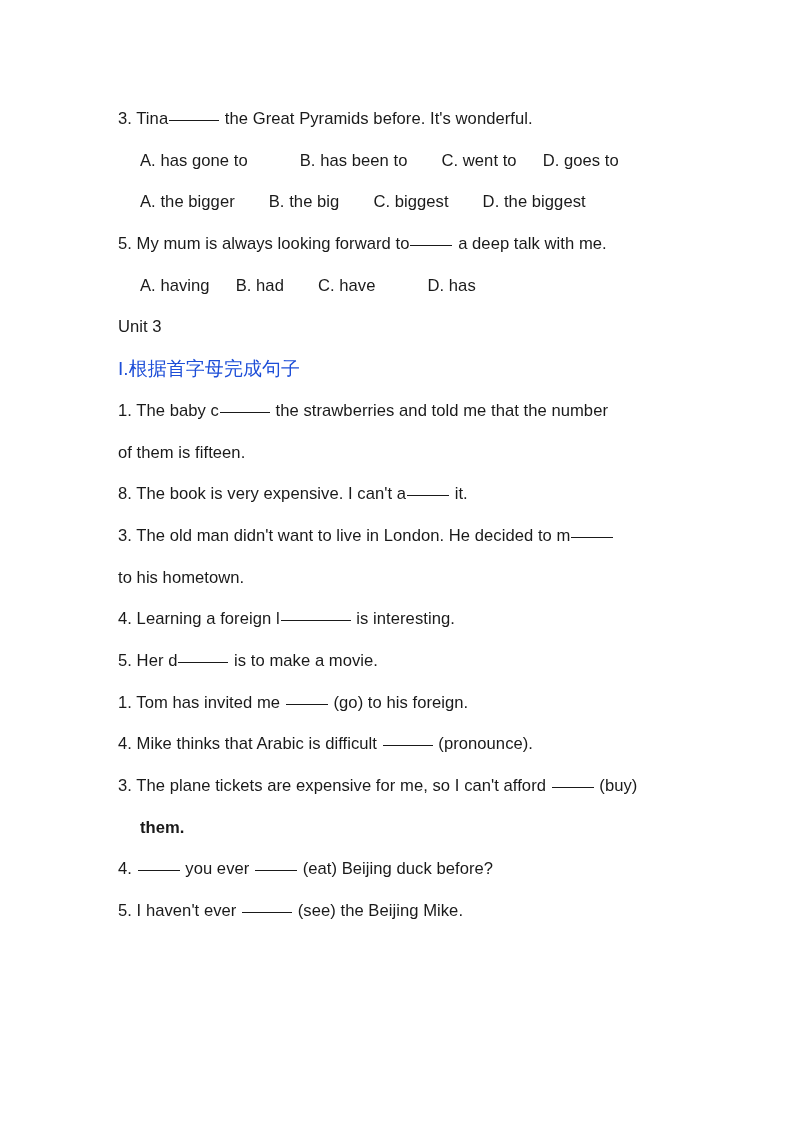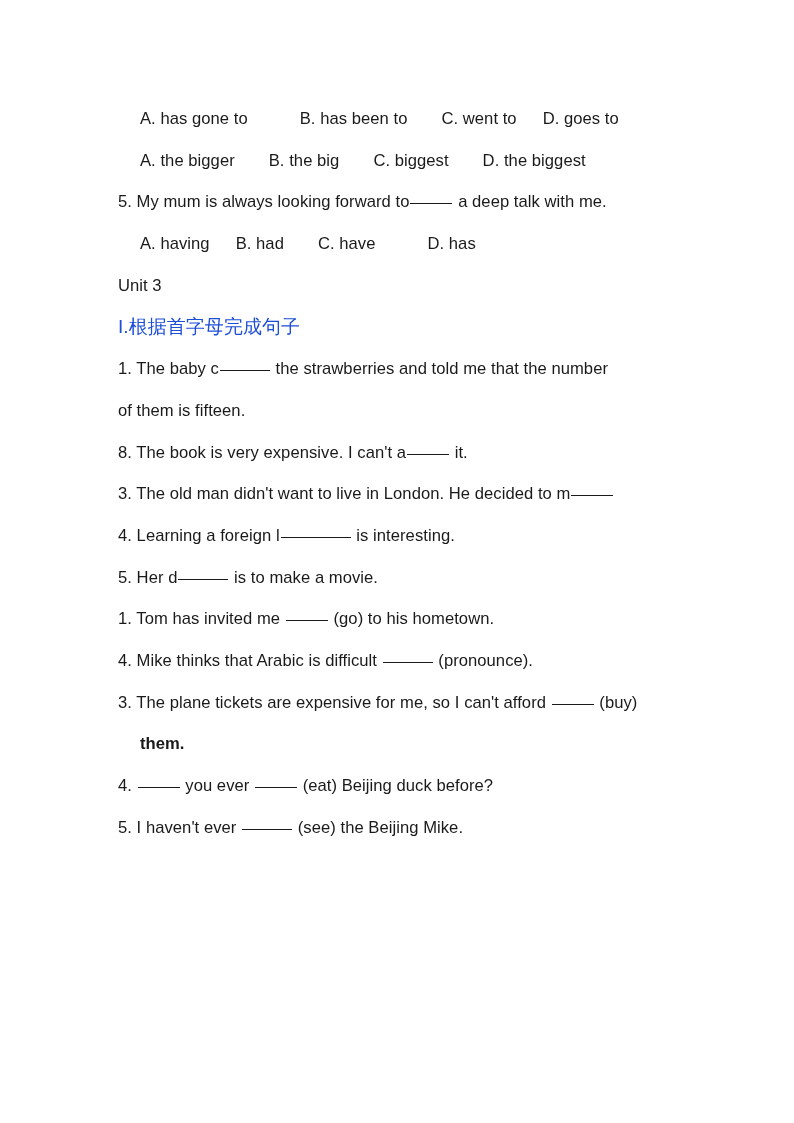--- a/index.html
+++ b/index.html
@@ -61,47 +61,49 @@
   .opt-gap-lg { display: inline-block; width: 52px; }
   .opt-gap-md { display: inline-block; width: 34px; }
   .opt-gap-sm { display: inline-block; width: 26px; }
 </style>
 </head>
 <body>
 
 <div class="page">
   <div class="doc-body">
 
+    <div class="line"><span>3. Tina</span><span class="blank b5"></span> <span>the Great Pyramids before. It's wonderful.</span></div>
 
     <div class="line indent-opt"><span>A. has gone to</span><span class="opt-gap-lg"></span><span>B. has been to</span><span class="opt-gap-md"></span><span>C. went to</span><span class="opt-gap-sm"></span><span>D. goes to</span></div>
 
 
     <div class="line indent-opt"><span>A. the bigger</span><span class="opt-gap-md"></span><span>B. the big</span><span class="opt-gap-md"></span><span>C. biggest</span><span class="opt-gap-md"></span><span>D. the biggest</span></div>
 
     <div class="line"><span>5. My mum is always looking forward to</span><span class="blank b4"></span> <span>a deep talk with me.</span></div>
 
     <div class="line indent-opt"><span>A. having</span><span class="opt-gap-sm"></span><span>B. had</span><span class="opt-gap-md"></span><span>C. have</span><span class="opt-gap-lg"></span><span>D. has</span></div>
 
     <div class="line">Unit 3</div>
 
     <div class="line cjk">I.根据首字母完成句子</div>
 
     <div class="line"><span>1. The baby c</span><span class="blank b5"></span> <span>the strawberries and told me that the number</span></div>
     <div class="line">of them is fifteen.</div>
 
     <div class="line"><span>8. The book is very expensive. I can't a</span><span class="blank b4"></span> <span>it.</span></div>
 
     <div class="line"><span>3. The old man didn't want to live in London. He decided to m</span><span class="blank b4"></span></div>
+    <div class="line">to his hometown.</div>
 
     <div class="line"><span>4. Learning a foreign l</span><span class="blank b7"></span> <span>is interesting.</span></div>
 
     <div class="line"><span>5. Her d</span><span class="blank b5"></span> <span>is to make a movie.</span></div>
 
 
-    <div class="line"><span>1. Tom has invited me</span> <span class="blank b4"></span> <span>(go) to his hometown.</span></div>
+    <div class="line"><span>1. Tom has invited me</span> <span class="blank b4"></span> <span>(go) to his foreign.</span></div>
 
     <div class="line"><span>4. Mike thinks that Arabic is difficult</span> <span class="blank b5"></span> <span>(pronounce).</span></div>
 
     <div class="line"><span>3. The plane tickets are expensive for me, so I can't afford</span> <span class="blank b4"></span> <span>(buy)</span></div>
     <div class="line indent-cont">them.</div>
 
     <div class="line"><span>4.</span> <span class="blank b4"></span> <span>you ever</span> <span class="blank b4"></span> <span>(eat) Beijing duck before?</span></div>
 
     <div class="line"><span>5. I haven't ever</span> <span class="blank b5"></span> <span>(see) the Beijing Mike.</span></div>
 

